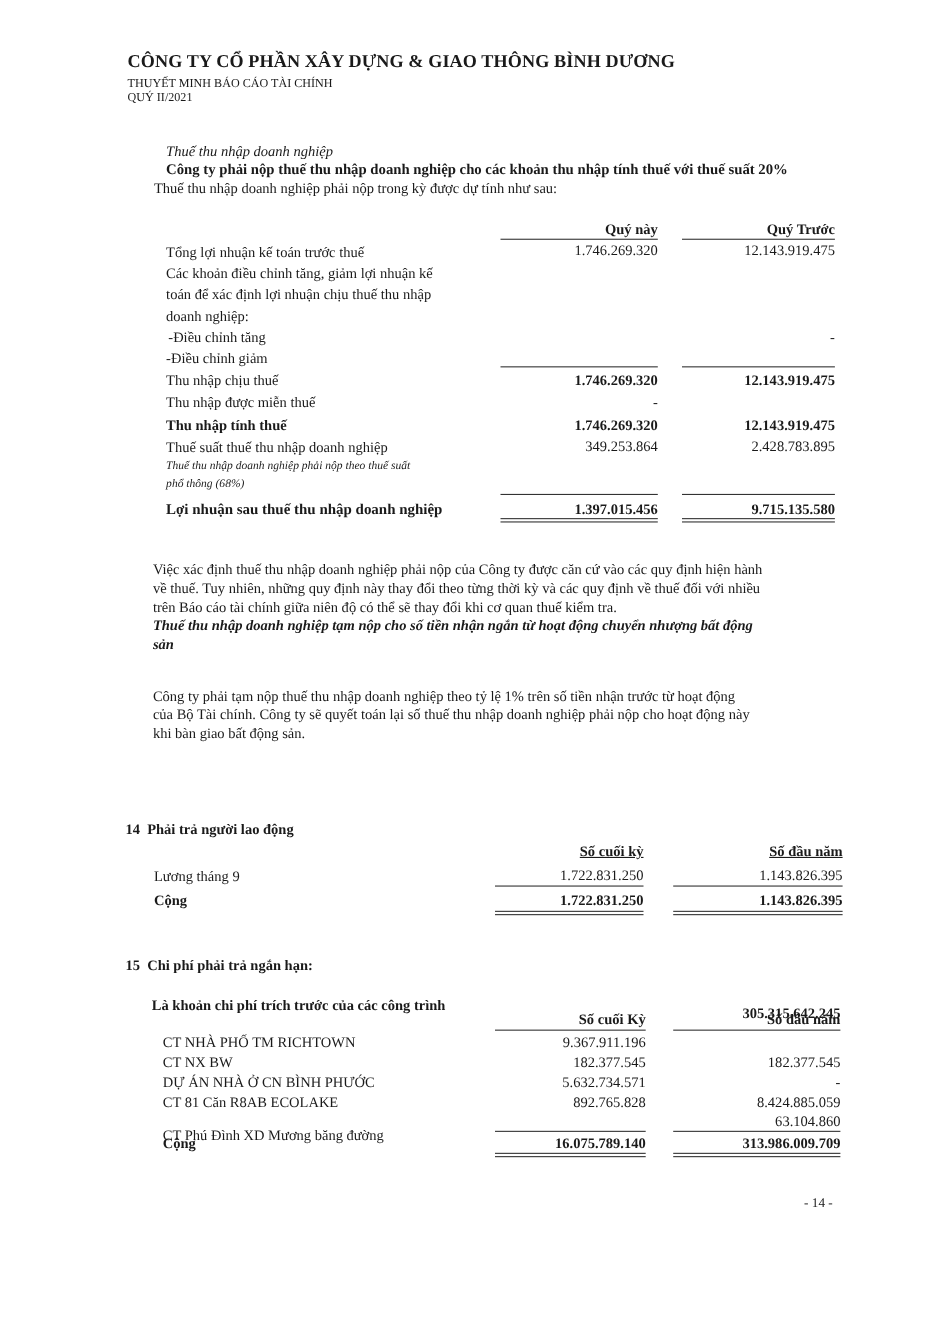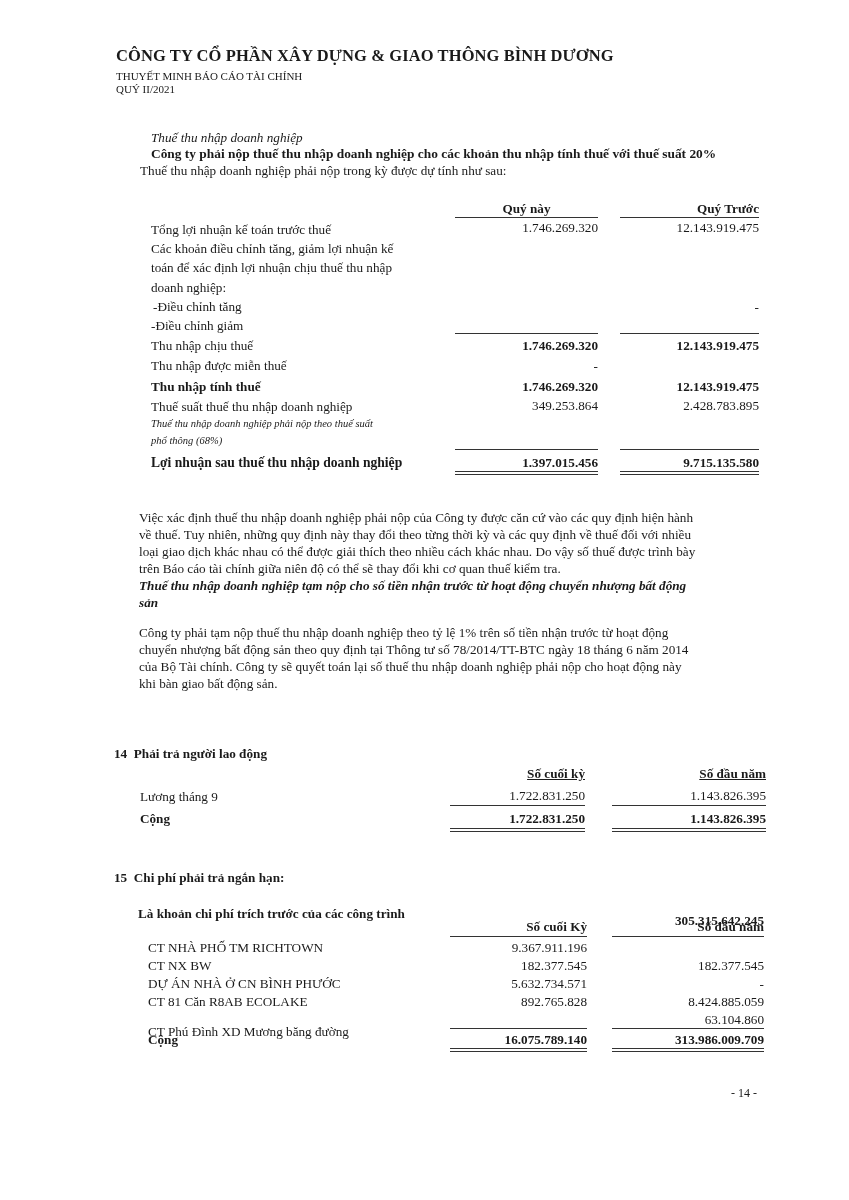--- a/index.html
+++ b/index.html
@@ -35,21 +35,21 @@
 <body>
 
 <div class="abs company">CÔNG TY CỔ PHẦN XÂY DỰNG &amp; GIAO THÔNG BÌNH DƯƠNG</div>
 <div class="abs sub1">THUYẾT MINH BÁO CÁO TÀI CHÍNH</div>
 <div class="abs sub2">QUÝ II/2021</div>
 
 <div class="abs txt it" style="left:151px; top:129px;">Thuế thu nhập doanh nghiệp</div>
 <div class="abs txt bd" style="left:151px; top:145px; font-size:13.4px;">Công ty phải nộp thuế thu nhập doanh nghiệp cho các khoản thu nhập tính thuế với thuế suất 20%</div>
 <div class="abs txt" style="left:140px; top:162px;">Thuế thu nhập doanh nghiệp phải nộp trong kỳ được dự tính như sau:</div>
 
-<div class="num c1 bd" style="top:200px;text-align:center;">Quý này</div>
+<div class="num c1 bd" style="top:200px;">Quý này</div>
 <div class="num c2 bd" style="top:200px;">Quý Trước</div>
 <div class="rule" style="left:455px; width:143px; top:217px;"></div>
 <div class="rule" style="left:620px; width:139px; top:217px;"></div>
 
 <div class="abs txt" style="left:151px; top:221px;">Tổng lợi nhuận kế toán trước thuế</div>
 <div class="num c1" style="top:219px;">1.746.269.320</div>
 <div class="num c2" style="top:219px;">12.143.919.475</div>
 
 <div class="abs txt" style="left:151px; top:240px;">Các khoản điều chỉnh tăng, giảm lợi nhuận kế</div>
 <div class="abs txt" style="left:151px; top:259px;">toán để xác định lợi nhuận chịu thuế thu nhập</div>
@@ -84,29 +84,27 @@
 
 <div class="abs txt bd" style="left:151px; top:454px; font-size:13.6px;">Lợi nhuận sau thuế thu nhập doanh nghiệp</div>
 <div class="num c1 bd" style="top:454px;">1.397.015.456</div>
 <div class="num c2 bd" style="top:454px;">9.715.135.580</div>
 <div class="dbl" style="left:455px; width:143px; top:471px;"></div>
 <div class="dbl" style="left:620px; width:139px; top:471px;"></div>
 
 <div class="abs txt" style="left:139px; top:509px; width:640px;">
   <div>Việc xác định thuế thu nhập doanh nghiệp phải nộp của Công ty được căn cứ vào các quy định hiện hành</div>
   <div>về thuế. Tuy nhiên, những quy định này thay đổi theo từng thời kỳ và các quy định về thuế đối với nhiều</div>
-  <div>loại giao dịch khác nhau có thể được giải thích theo nhiều cách khác nhau. Do vậy số thuế được trình bày</div>
   <div>trên Báo cáo tài chính giữa niên độ có thể sẽ thay đổi khi cơ quan thuế kiểm tra.</div>
-  <div class="it bd">Thuế thu nhập doanh nghiệp tạm nộp cho số tiền nhận trước từ hoạt động chuyển nhượng bất động</div>
+  <div class="it bd">Thuế thu nhập doanh nghiệp tạm nộp cho số tiền nhận ngắn từ hoạt động chuyển nhượng bất động</div>
   <div class="it bd">sản</div>
 </div>
 
 <div class="abs txt" style="left:139px; top:624px; width:640px;">
   <div>Công ty phải tạm nộp thuế thu nhập doanh nghiệp theo tỷ lệ 1% trên số tiền nhận trước từ hoạt động</div>
-  <div>chuyển nhượng bất động sản theo quy định tại Thông tư số 78/2014/TT-BTC ngày 18 tháng 6 năm 2014</div>
   <div>của Bộ Tài chính. Công ty sẽ quyết toán lại số thuế thu nhập doanh nghiệp phải nộp cho hoạt động này</div>
   <div>khi bàn giao bất động sản.</div>
 </div>
 
 <div class="abs txt bd" style="left:114px; top:745px;">
   <span>14</span>&nbsp;
   <span>Phải trả người lao động</span>
 </div>
 <div class="num c1b bd u" style="top:765px;">Số cuối kỳ</div>
 <div class="num c2b bd u" style="top:765px;">Số đầu năm</div>

